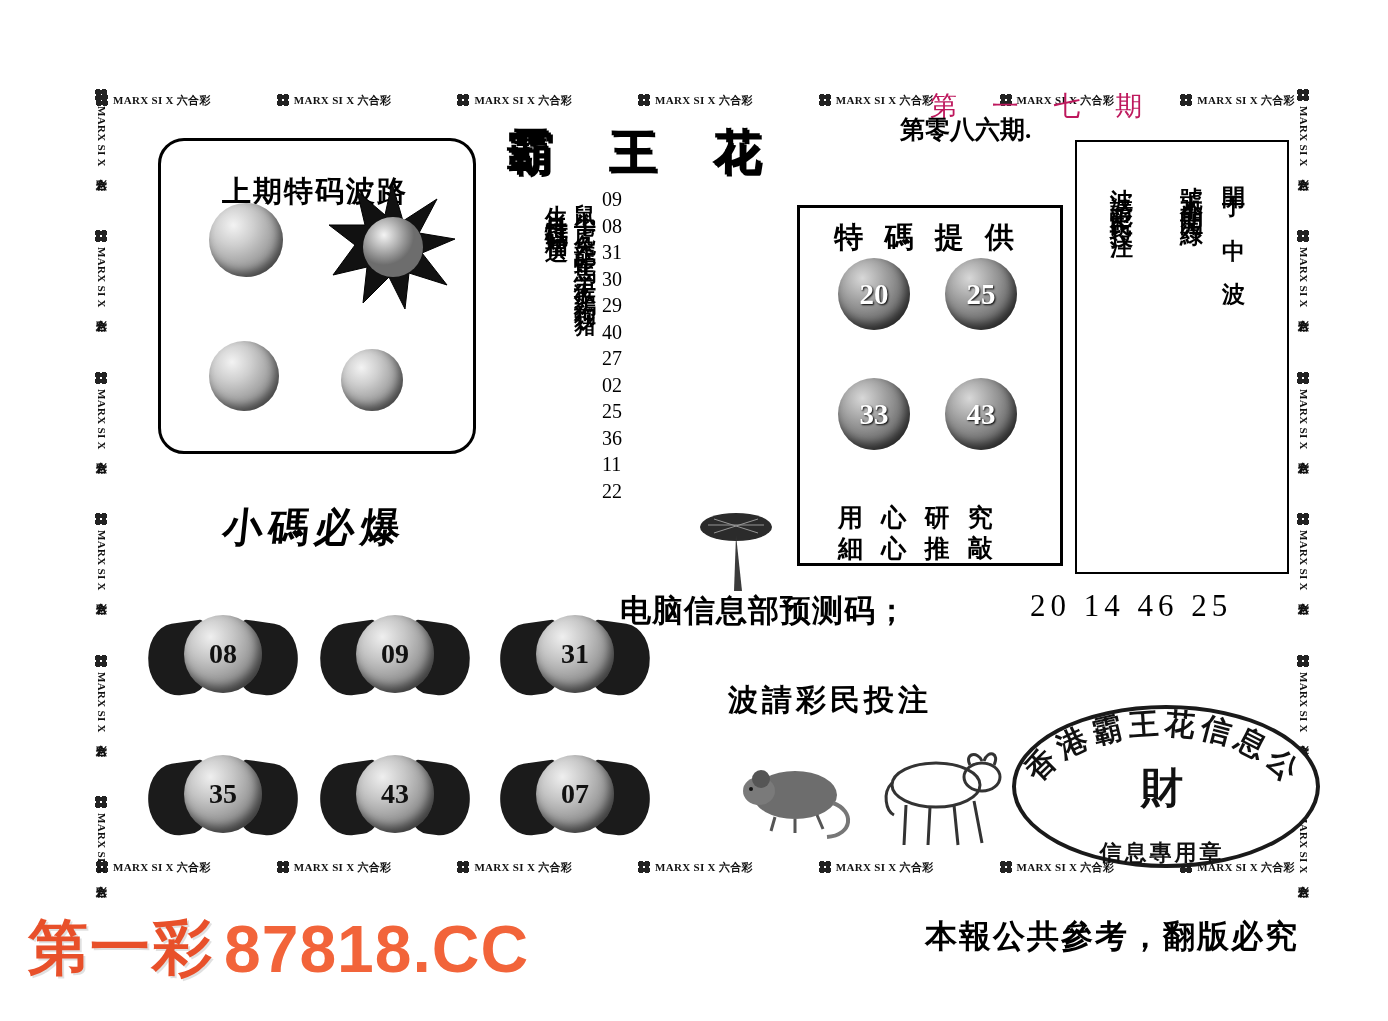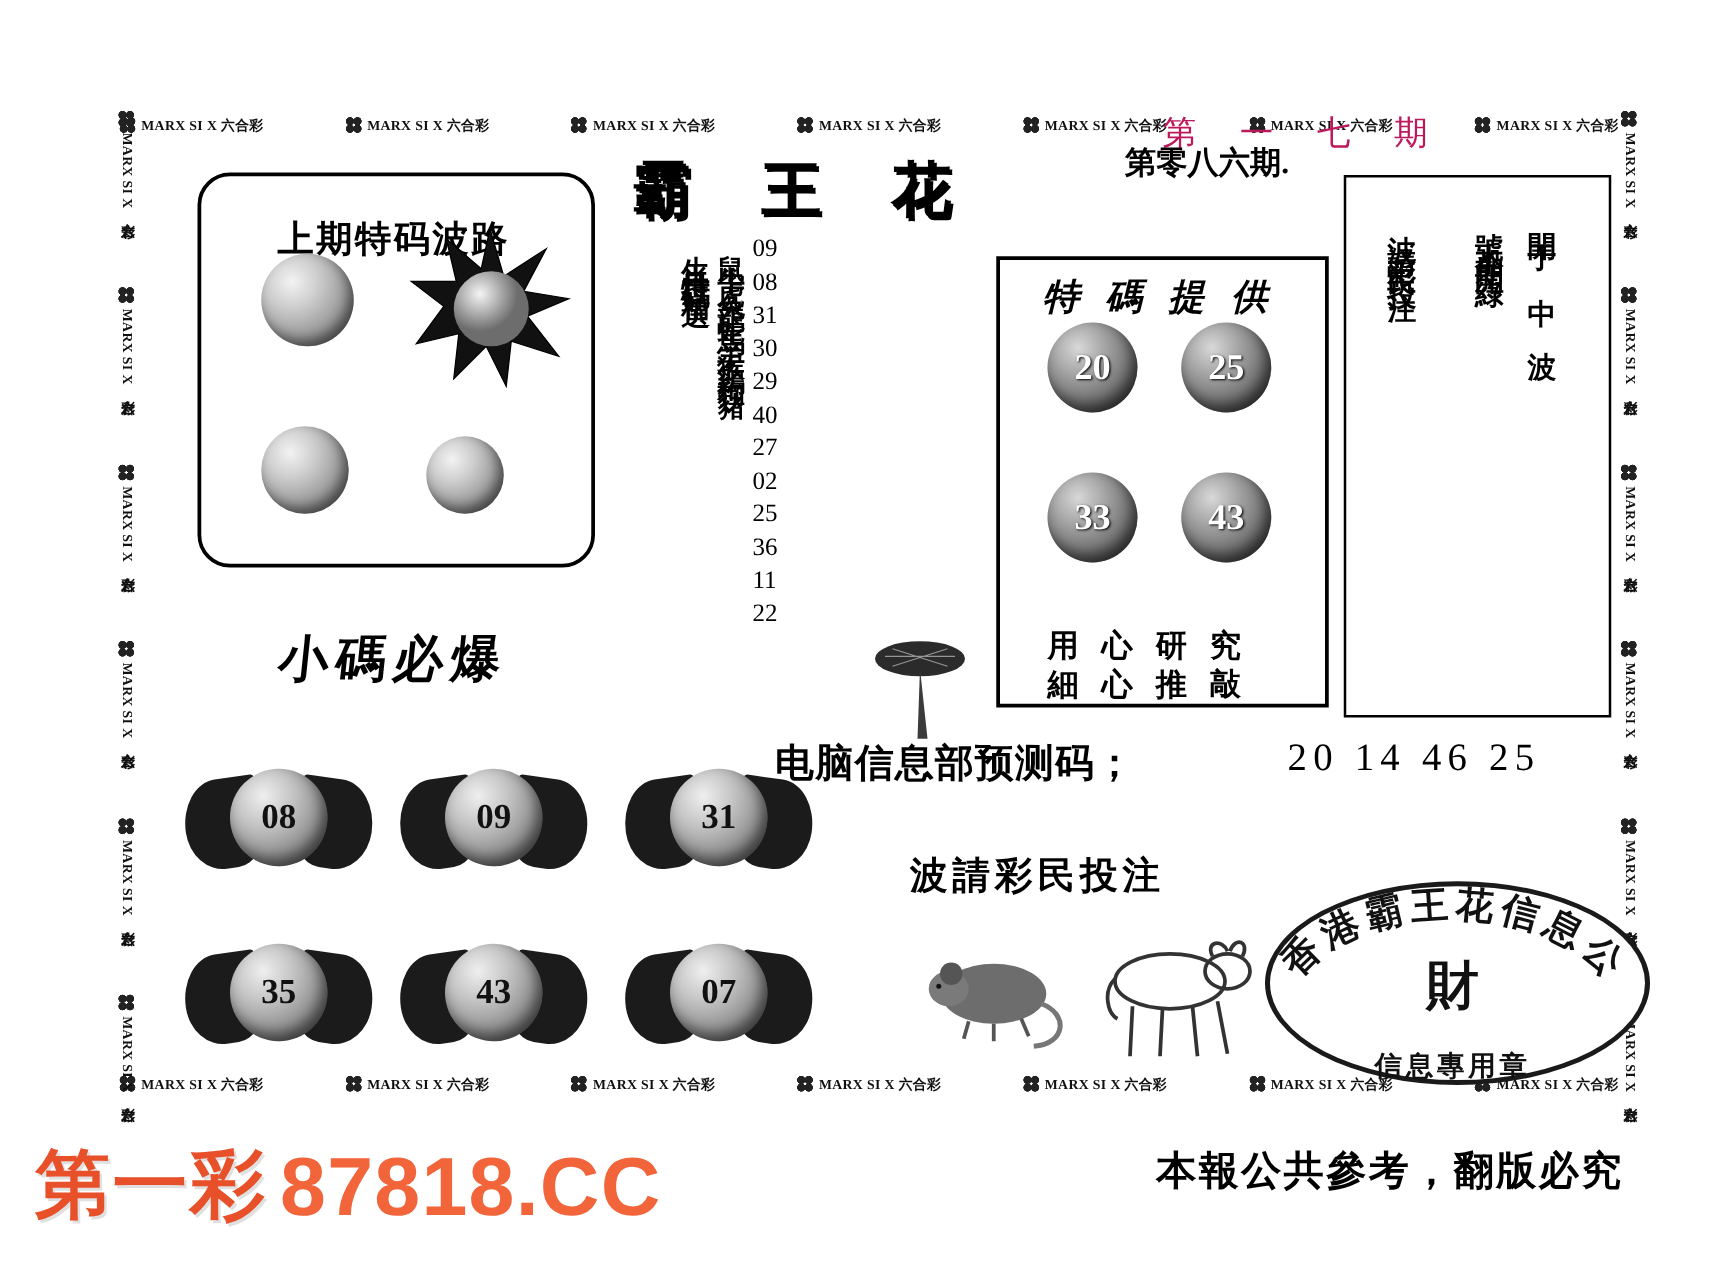--- a/index.html
+++ b/index.html
@@ -96,21 +96,21 @@
     position:absolute;left:930px;top:88px;font-size:27px;color:#be185d;letter-spacing:14px;
   }
 
   
   .tema-box{
     position:absolute;left:797px;top:205px;width:260px;height:355px;
     border:3px solid #000;background:#fff;
   }
   .tema-title{
     position:absolute;left:820px;top:218px;width:215px;text-align:center;
-    font-size:29px;font-weight:bold;letter-spacing:7px;color:#000;font-style:italic;
+    font-size:29px;font-weight:bold;letter-spacing:7px;color:#000;
   }
   .tema-ball{
     position:absolute;width:72px;height:72px;border-radius:50%;
     background:radial-gradient(circle at 34% 28%, #d8d8d8 0%, #9d9d9d 35%, #6b6b6b 68%, #3a3a3a 100%);
     box-shadow:inset -4px -6px 10px rgba(0,0,0,.55);
     display:flex;align-items:center;justify-content:center;
     color:#fff;font-size:29px;font-weight:bold;font-family:"Liberation Serif",serif;
     text-shadow:1px 1px 2px #000;
   }
   .tb1{left:838px;top:258px;}

